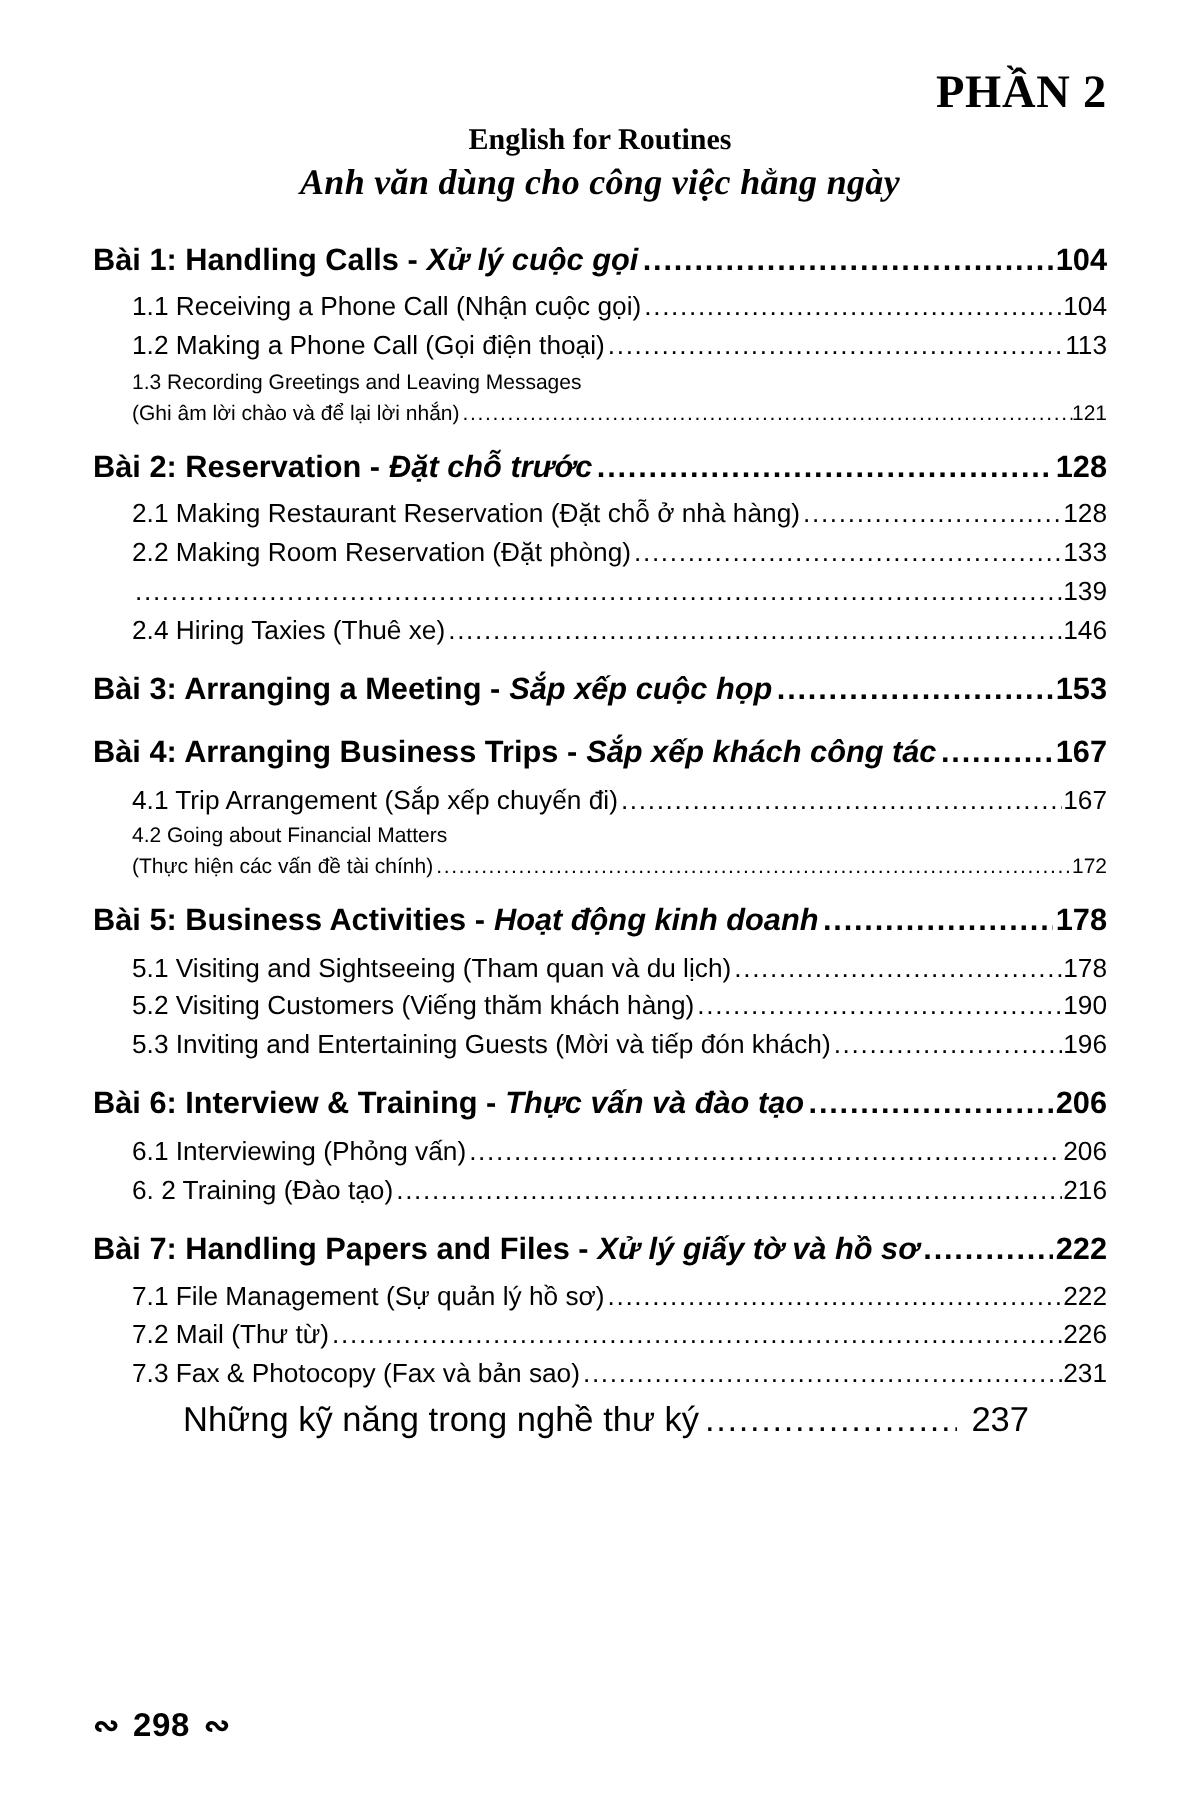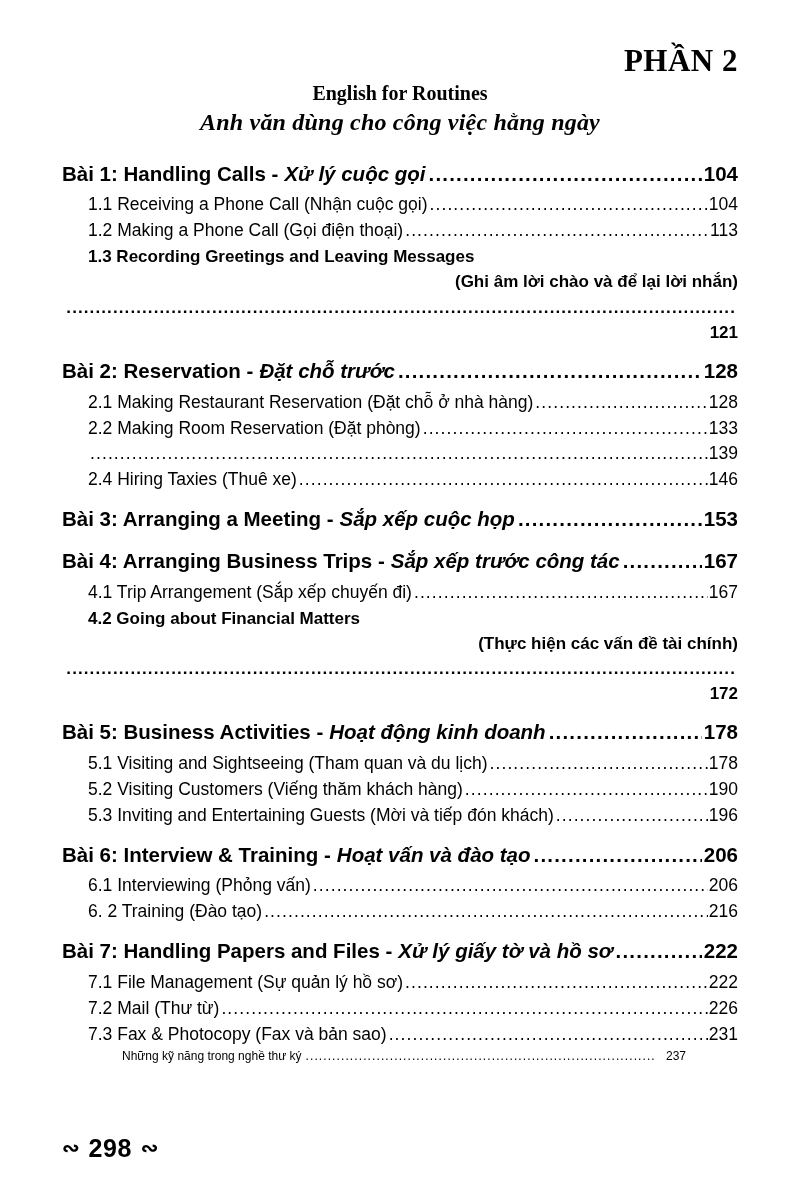--- a/index.html
+++ b/index.html
@@ -108,44 +108,42 @@
     padding: 0 2px;
     min-width: 6px;
   }
   .sub-line .pg {
     padding-left: 1px;
     font-size: 17.5px;
   }
   
   .sub-multi {
     padding-left: 26px;
-    font-size: 17px;
+    font-size: 14px;
     line-height: 1.48;
-    font-weight: bold;
   }
   .sub-multi .first {
     white-space: nowrap;
   }
   .sub-multi .second {
     display: flex;
-    align-items: flex-end;
-    white-space: nowrap;
-    flex-direction: column;
+    align-items: center;
+    white-space: nowrap;
   }
   .sub-multi .second .dots {
     flex: 1 1 auto;
     overflow: hidden;
     white-space: nowrap;
     letter-spacing: 1.1px;
     padding: 0 2px;
   }
   .extra-line {
     display: flex;
     align-items: baseline;
-    font-size: 12px;
+    font-size: 23px;
     line-height: 1.48;
     padding-left: 60px;
     white-space: nowrap;
   }
   .extra-line .dots {
     flex: 1 1 auto;
     overflow: hidden;
     white-space: nowrap;
     letter-spacing: 1.1px;
     padding: 0 4px;
@@ -160,21 +158,21 @@
     align-items: center;
     gap: 9px;
     font-family: "Liberation Serif", serif;
   }
   .footer .orn {
     font-size: 21px;
     font-weight: bold;
     line-height: 1;
   }
   .footer .pnum {
-    font-size: 25px;
+    font-size: 22px;
     font-weight: bold;
     font-family: "Liberation Sans", sans-serif;
     letter-spacing: 0.5px;
   }
 </style>
 </head>
 <body>
 
 <div class="page">
 
@@ -246,21 +244,21 @@
         <span class="u-en">Bài 3: Arranging a Meeting -</span>
         <span class="u-vi">Sắp xếp cuộc họp</span>
         <span class="dots">...................................................................................................................</span>
         <span class="pg">153</span>
       </div>
     </div>
 
     <div class="unit-block">
       <div class="unit-line">
         <span class="u-en">Bài 4: Arranging Business Trips -</span>
-        <span class="u-vi">Sắp xếp trước công tác</span>
+        <span class="u-vi">Sắp xếp khách công tác</span>
         <span class="dots">...................................................................................................................</span>
         <span class="pg">167</span>
       </div>
       <div class="sub-line">
         <span class="s-text">4.1 Trip Arrangement (Sắp xếp chuyến đi)</span>
         <span class="dots">...................................................................................................................</span>
         <span class="pg">167</span>
       </div>
       <div class="sub-multi">
         <div class="first">4.2 Going about Financial Matters</div>
@@ -292,21 +290,21 @@
       <div class="sub-line">
         <span class="s-text">5.3 Inviting and Entertaining Guests (Mời và tiếp đón khách)</span>
         <span class="dots">...................................................................................................................</span>
         <span class="pg">196</span>
       </div>
     </div>
 
     <div class="unit-block">
       <div class="unit-line">
         <span class="u-en">Bài 6: Interview &amp; Training -</span>
-        <span class="u-vi">Hoạt vấn và đào tạo</span>
+        <span class="u-vi">Thực vấn và đào tạo</span>
         <span class="dots">...................................................................................................................</span>
         <span class="pg">206</span>
       </div>
       <div class="sub-line">
         <span class="s-text">6.1 Interviewing (Phỏng vấn)</span>
         <span class="dots">...................................................................................................................</span>
         <span class="pg">206</span>
       </div>
       <div class="sub-line">
         <span class="s-text">6. 2 Training (Đào tạo)</span>

